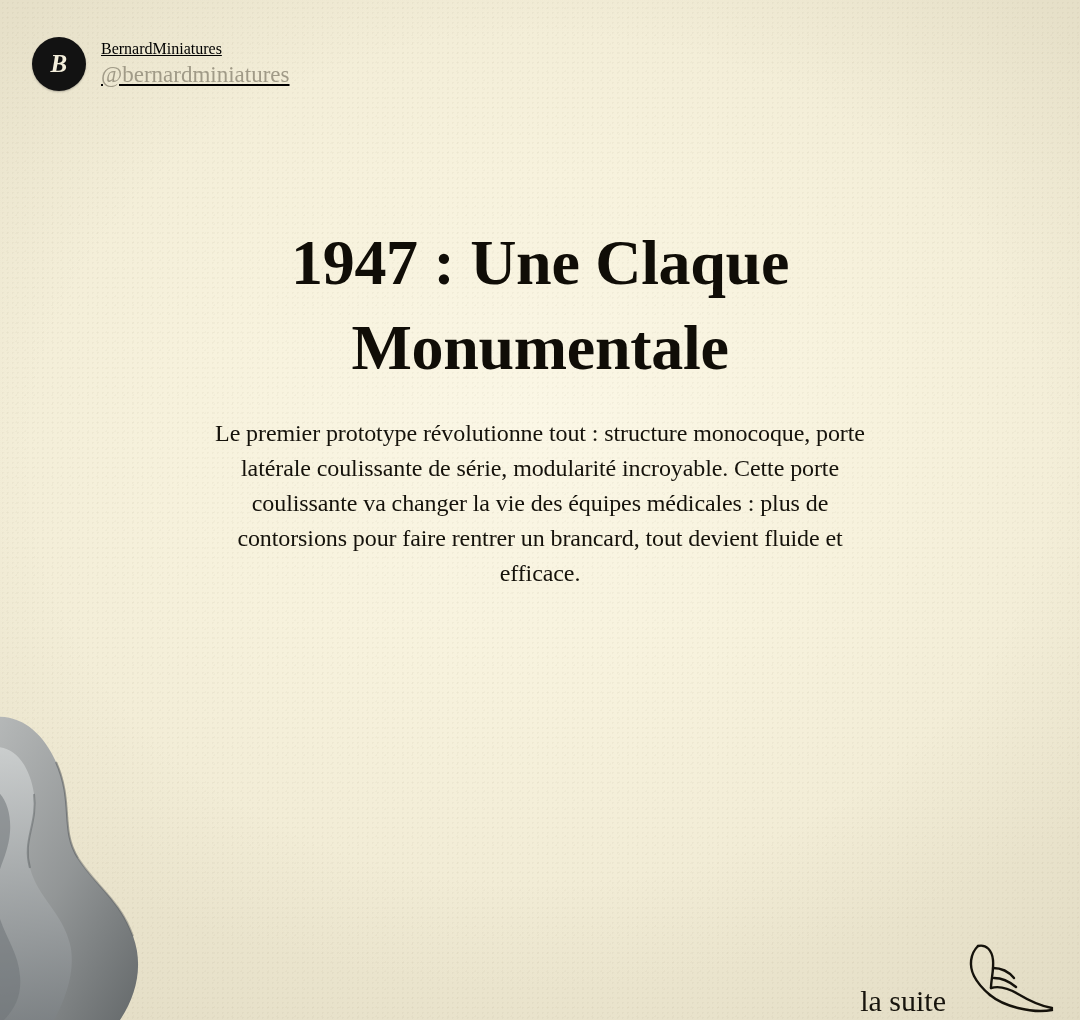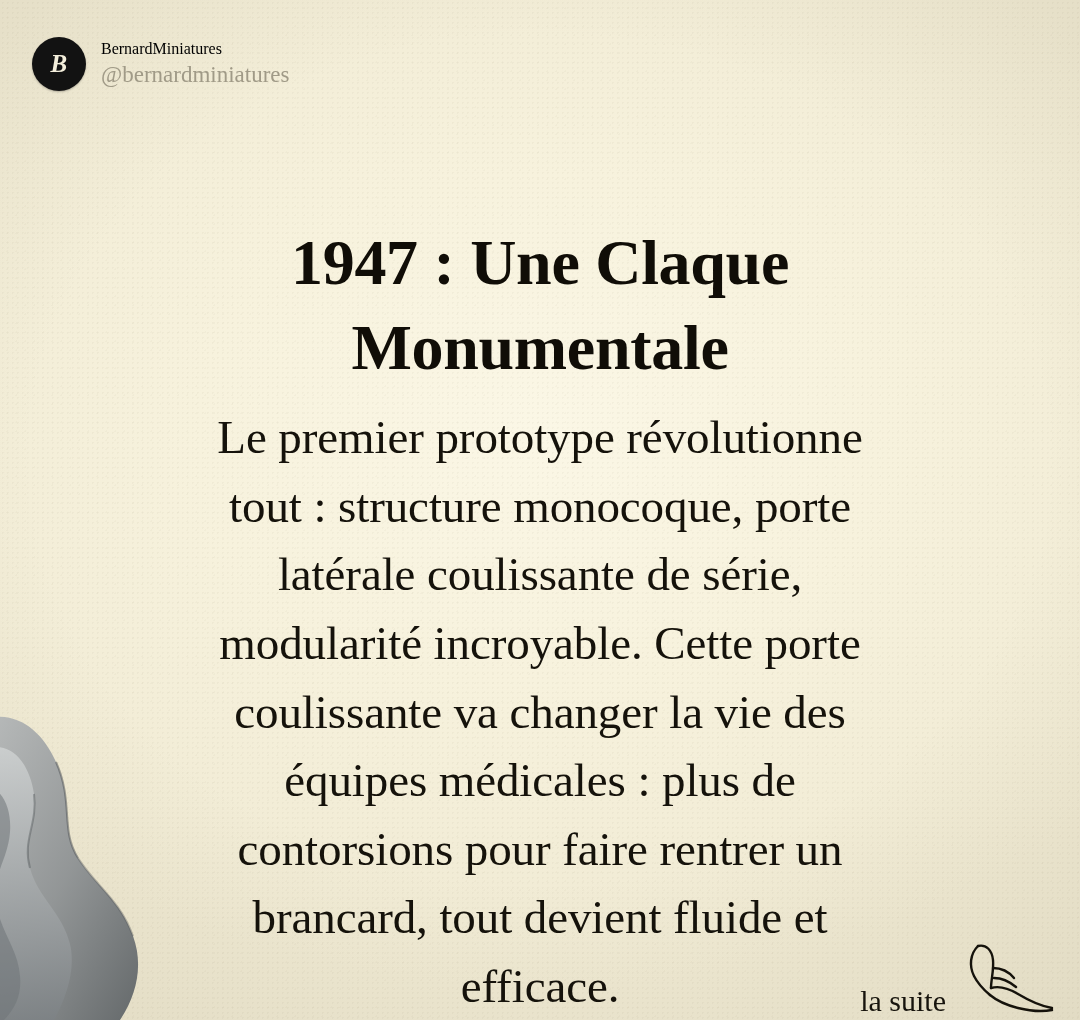--- a/index.html
+++ b/index.html
@@ -67,20 +67,21 @@
     font-weight: 700;
     font-size: 25px;
     letter-spacing: .5px;
     box-shadow: 0 1px 2px rgba(0,0,0,.25);
   }
   #account-text {
     display: flex;
     flex-direction: column;
     justify-content: flex-start;
     line-height: 1.18;
+    text-decoration: underline;
   }
   #account-handle {
     font-family: "Liberation Serif", serif;
     font-size: 23px;
     color: #9d9customization;
     color: #a09a87;
     margin-top: 2px;
   }
 
   
@@ -96,25 +97,25 @@
     margin: 0 auto;
     width: 640px;
     font-family: "Liberation Serif", serif;
     font-weight: 700;
     font-size: 64px;
     line-height: 1.33;
     color: #100d07;
     letter-spacing: -0.3px;
   }
   #body-text {
-    margin: 13px auto 0;
+    margin: 26px auto 0;
     width: 680px;
     font-family: "Liberation Serif", serif;
     font-weight: 400;
-    font-size: 47px;
+    font-size: 24px;
     line-height: 1.46;
     color: #15120b;
     letter-spacing: -0.1px;
   }
 
   
   #swipe-cue {
     position: absolute;
     right: 24px;
     bottom: -4px;

